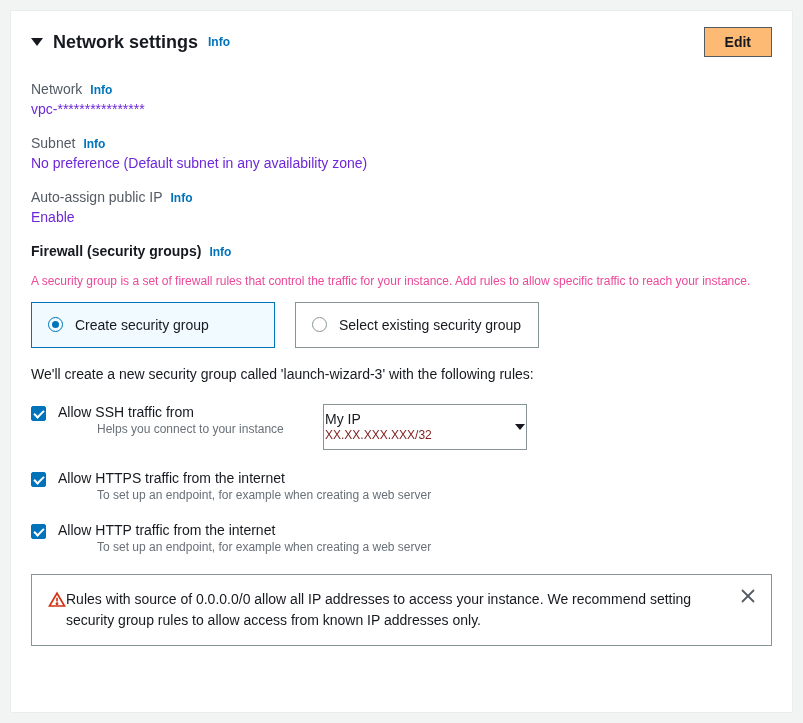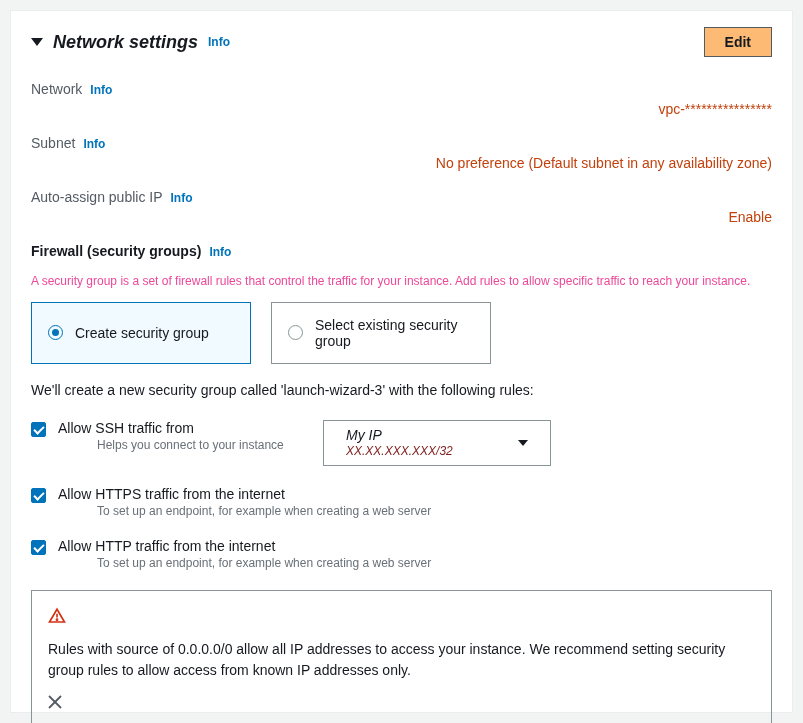--- a/index.html
+++ b/index.html
@@ -31,21 +31,20 @@
   }
   .caret {
     width: 0; height: 0;
     border-left: 6px solid transparent;
     border-right: 6px solid transparent;
     border-top: 8px solid #16191f;
   }
   .panel-title {
     font-size: 18px;
     font-weight: 700;
-    font-style: italic;
   }
   .info-link {
     color: #0073bb;
     font-size: 12px;
     font-weight: 700;
     cursor: pointer;
   }
   .edit-btn {
     border: 1px solid #545b64;
     background: #fdba74;
@@ -59,22 +58,21 @@
   .field-label {
     color: #545b64;
     font-size: 14px;
     display: inline-flex;
     align-items: flex-end;
     gap: 8px;
     margin-bottom: 4px;
   }
   .field-value {
     font-size: 14px;
-    color: #c2410c;
-    text-align: right;
+    color: #6d28d9;
   }
   .section-title {
     font-weight: 700;
     font-size: 14px;
     display: inline-flex;
     align-items: baseline;
     gap: 8px;
   }
   .section-desc {
     color: #ec4899;
@@ -87,21 +85,21 @@
     display: flex;
     gap: 20px;
     margin-bottom: 18px;
   }
   .radio-box {
     border: 1px solid #879596;
     padding: 14px 16px;
     display: flex;
     align-items: center;
     gap: 12px;
-    width: 220px;
+    width: 244px;
     cursor: pointer;
     background: #fff;
   }
   .radio-box.selected {
     border: 1px solid #0073bb;
     background: #f1faff;
   }
   .radio-circle {
     width: 15px; height: 15px;
     border: 1px solid #879596;
@@ -161,46 +159,43 @@
     gap: 12px;
     margin-bottom: 20px;
   }
   .ssh-left {
     display: flex;
     gap: 12px;
     width: 280px;
   }
   .select-box {
     border: 1px solid #879596;
-    width: 228px;
-    padding: 6px 22px;
+    width: 204px;
+    padding: 6px 1px;
     display: flex;
     align-items: center;
     justify-content: space-between;
     cursor: pointer;
     background: #fff;
-    font-style: italic;
   }
   .select-text-wrap { line-height: 1.25; }
   .select-main { font-size: 14px; }
   .select-sub { font-size: 12px; color: #7f1d1d; }
   .select-caret {
     width: 0; height: 0;
     border-left: 5px solid transparent;
     border-right: 5px solid transparent;
     border-top: 6px solid #16191f;
   }
   .alert {
     border: 1px solid #879596;
     padding: 14px 16px;
     display: flex;
     align-items: flex-start;
-    gap: 14px;
     margin-top: 4px;
-    flex-direction: column;
   }
   .alert-icon { flex-shrink: 0; color: #d13212; margin-top: 2px; }
   .alert-text { flex: 1; font-size: 14px; line-height: 1.5; }
   .alert-close { flex-shrink: 0; cursor: pointer; color: #545b64; }
 </style>
 </head>
 <body>
 
 <div class="panel">
 

